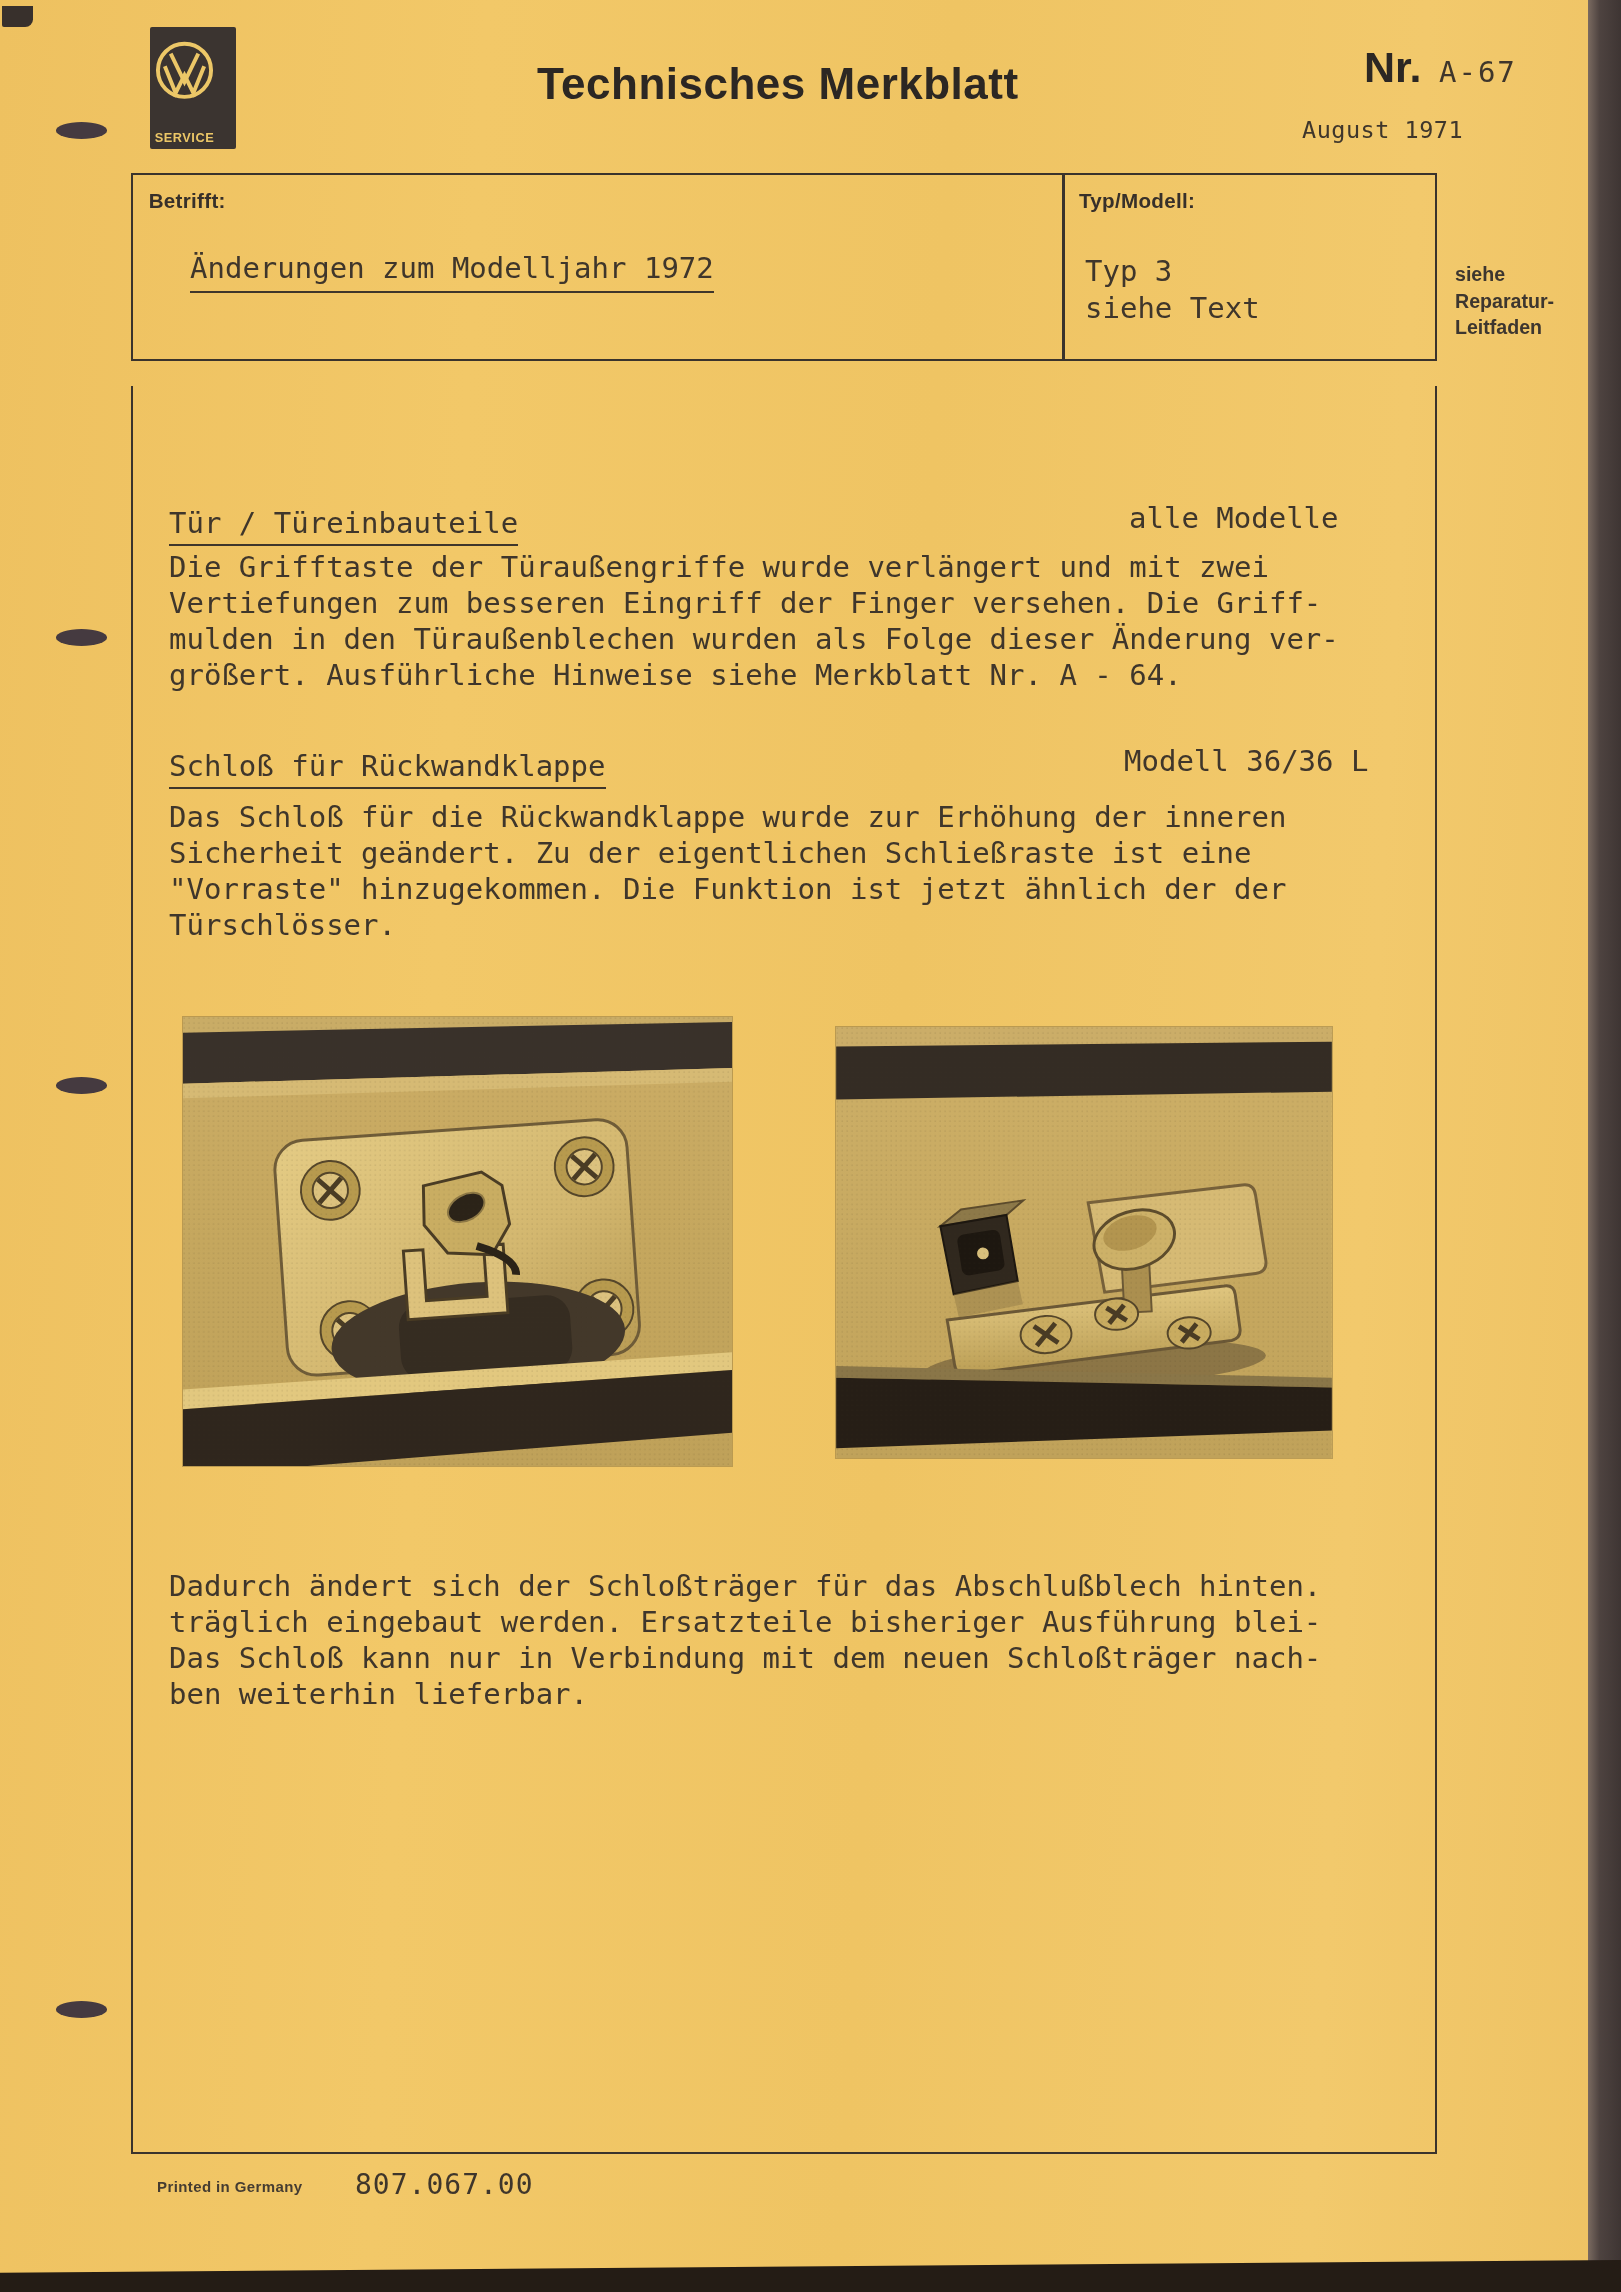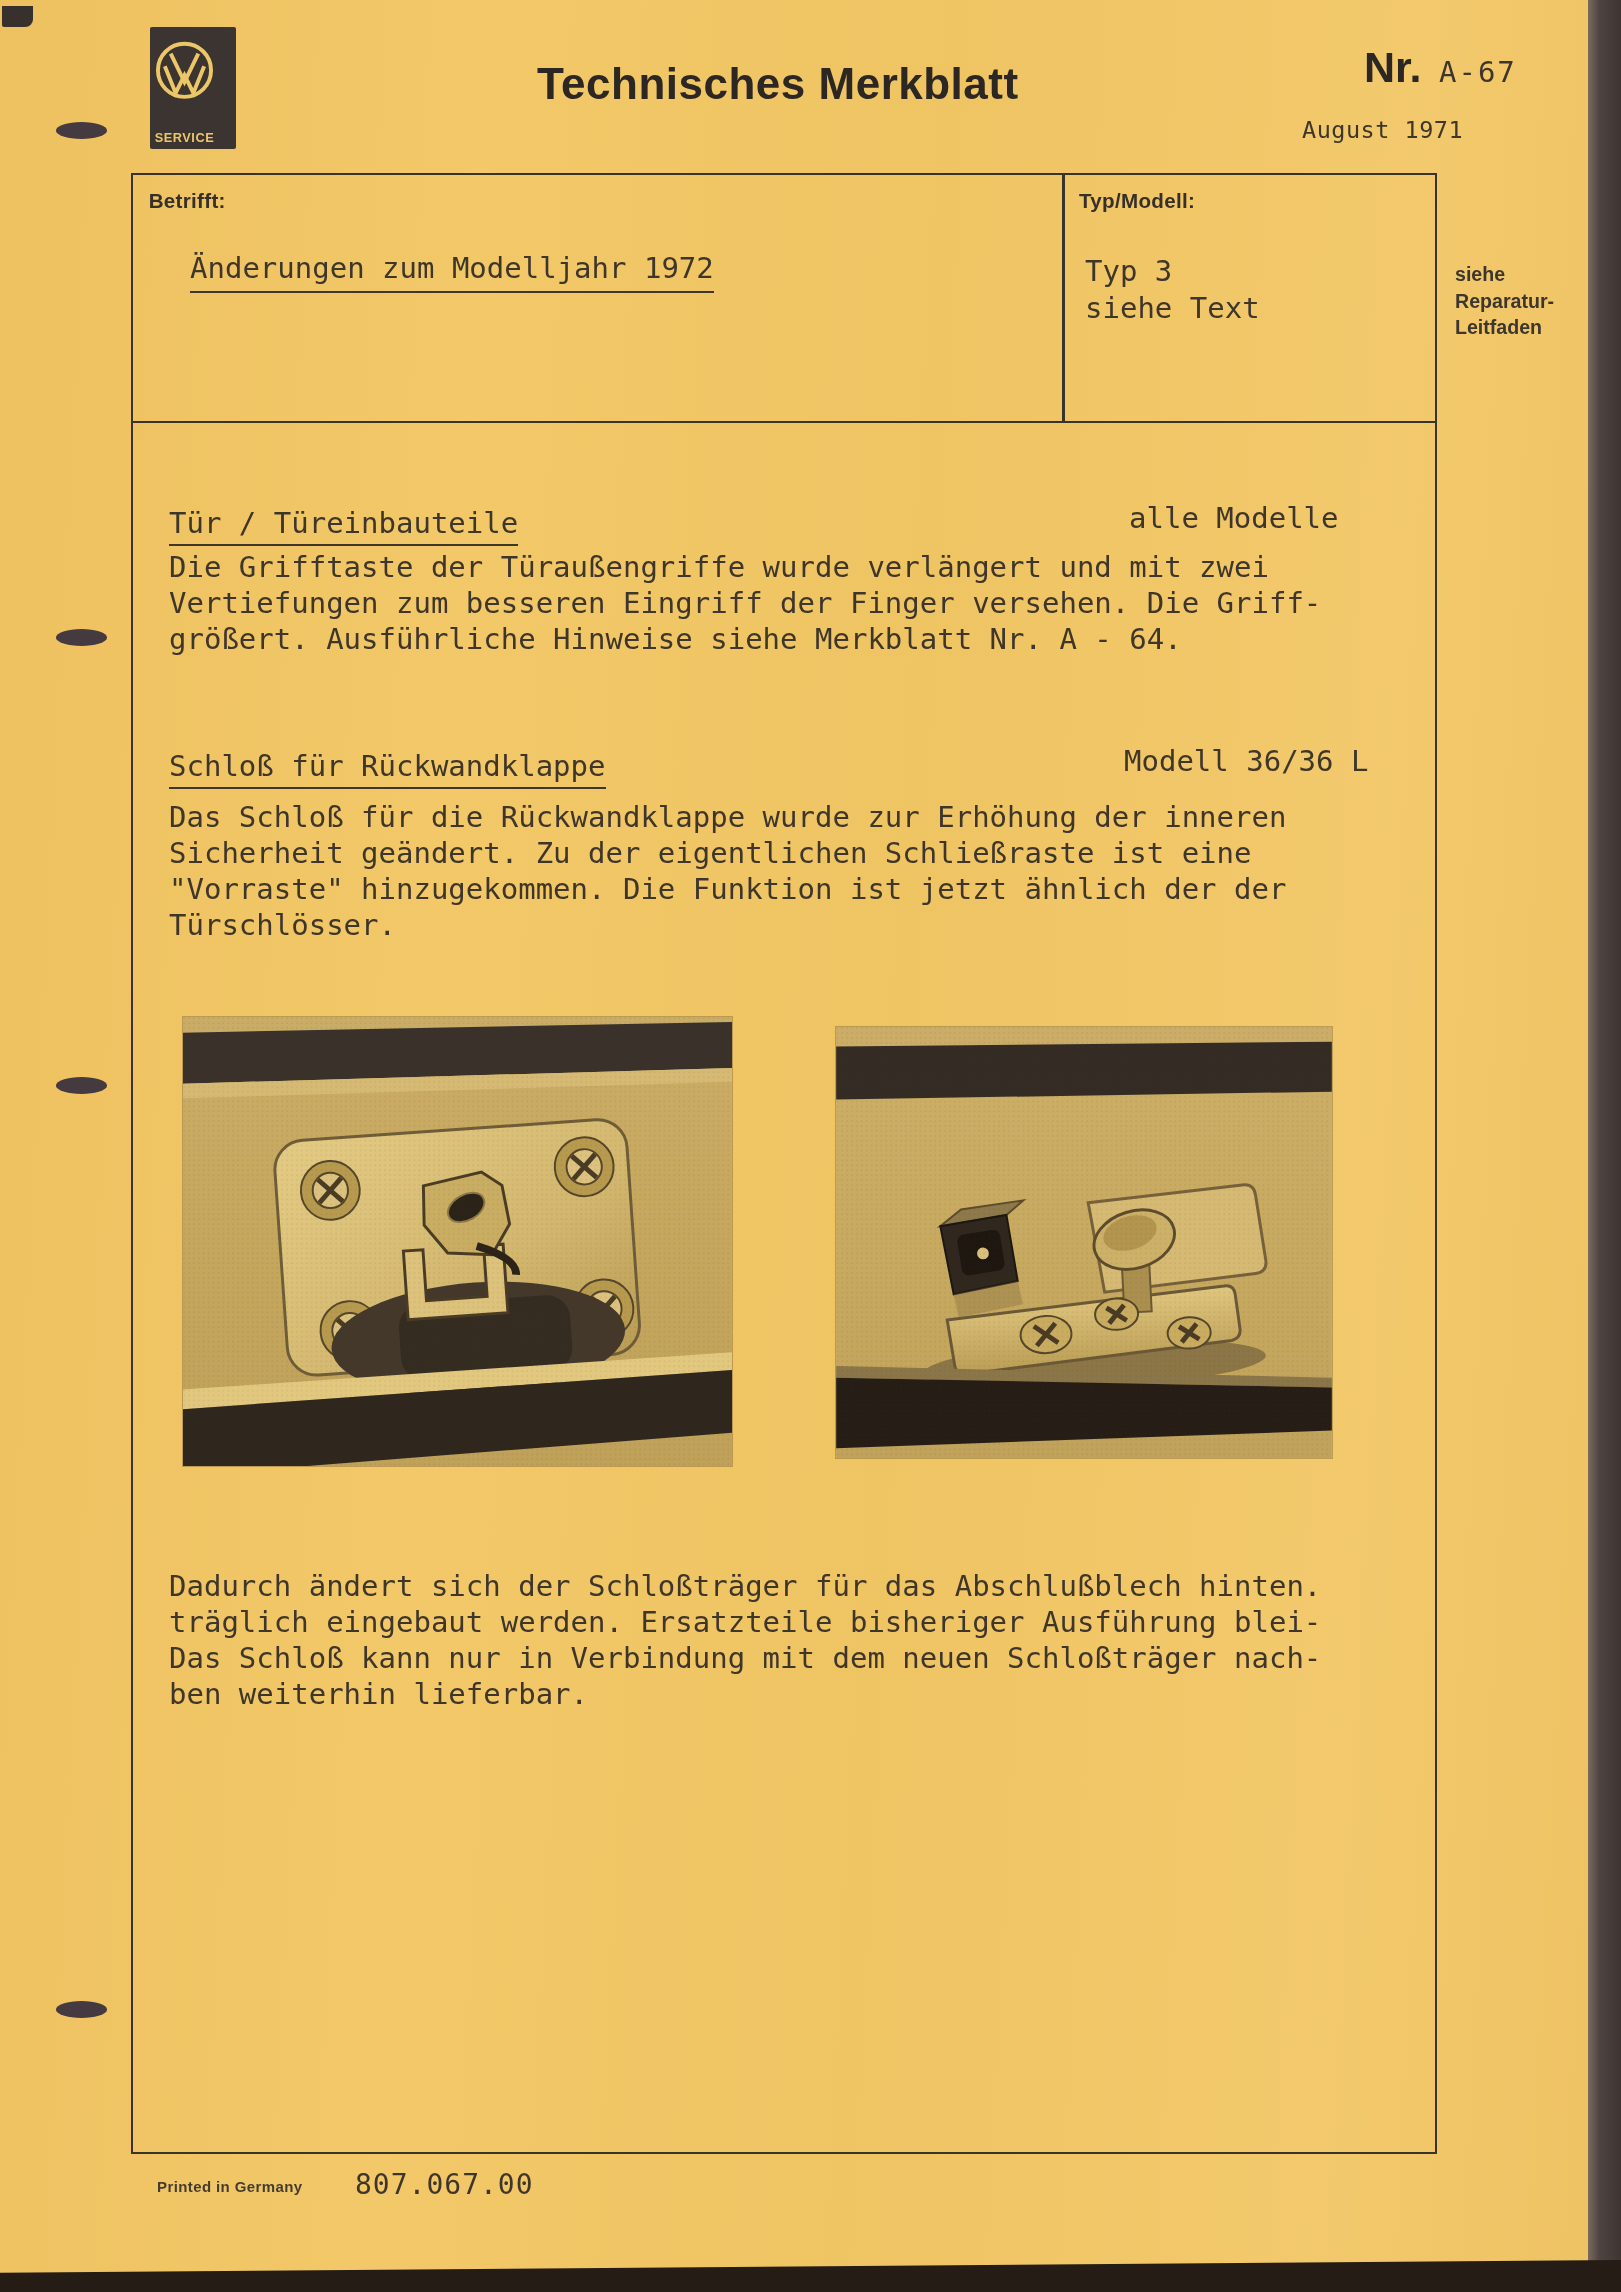--- a/index.html
+++ b/index.html
@@ -24,21 +24,21 @@
 
   
   .logo-box{left:150px;top:27.4px;width:86px;height:122px;background:#3b3430;border-radius:2px;}
   .doc-title{left:537px;top:59px;font-size:44px;font-weight:bold;letter-spacing:0.5px;color:#2c2723;}
   .nr-row{left:1364px;top:43px;display:flex;align-items:baseline;}
   .nr-label{font-size:43px;font-weight:bold;color:#2c2723;}
   .nr-value{font-size:29px;margin-left:17.6px;letter-spacing:2px;}
   .date{left:1302px;top:116px;font-size:23.5px;letter-spacing:0.5px;}
 
   
-  .header-box{left:131px;top:173px;width:1306px;height:250px;border:2.9px solid #3a332c;box-sizing:border-box;}
+  .header-box{left:131px;top:173px;width:1306px;height:188px;border:2.9px solid #3a332c;box-sizing:border-box;}
   .hb-divider{position:absolute;left:929px;top:0;bottom:0;width:2.9px;background:#3a332c;}
   .field-label{font-size:20.6px;font-weight:bold;color:#37302a;letter-spacing:0.3px;}
   .subject{font-size:29px;border-bottom:2.9px solid #3f362b;padding-bottom:5.9px;}
   .side-note{left:1455px;top:261px;font-size:19.6px;font-weight:bold;line-height:26.5px;color:#3d362f;}
 
   
   .main-box{left:131px;top:386px;width:1306px;height:1768px;border:2.9px solid #3a332c;border-top:none;box-sizing:border-box;}
   .body-line{font-size:29px;line-height:36px;white-space:pre;}
   .sec-heading{font-size:29px;border-bottom:2.9px solid #3f362b;padding-bottom:3.9px;display:inline-block;margin-top:8px;}
   .para div{height:36px;}
@@ -89,20 +89,21 @@
     <div>Leitfaden</div>
   </div>
 
   <div class="abs main-box"></div>
 
   <div class="abs sec-heading mono" style="left:169px;top:498px;">Tür / Türeinbauteile</div>
   <div class="abs mono body-line" style="left:1129px;top:500px;">alle Modelle</div>
   <div class="abs mono para" style="left:169px;top:549px;">
     <div class="body-line">Die Grifftaste der Türaußengriffe wurde verlängert und mit zwei</div>
     <div class="body-line">Vertiefungen zum besseren Eingriff der Finger versehen. Die Griff-</div>
+    <div class="body-line">mulden in den Türaußenblechen wurden als Folge dieser Änderung ver-</div>
     <div class="body-line">größert. Ausführliche Hinweise siehe Merkblatt Nr. A - 64.</div>
   </div>
 
   <div class="abs sec-heading mono" style="left:169px;top:741px;text-align:right;">Schloß für Rückwandklappe</div>
   <div class="abs mono body-line" style="left:1124px;top:743px;">Modell 36/36 L</div>
   <div class="abs mono para" style="left:169px;top:799px;">
     <div class="body-line">Das Schloß für die Rückwandklappe wurde zur Erhöhung der inneren</div>
     <div class="body-line">Sicherheit geändert. Zu der eigentlichen Schließraste ist eine</div>
     <div class="body-line">"Vorraste" hinzugekommen. Die Funktion ist jetzt ähnlich der der</div>
     <div class="body-line">Türschlösser.</div>

